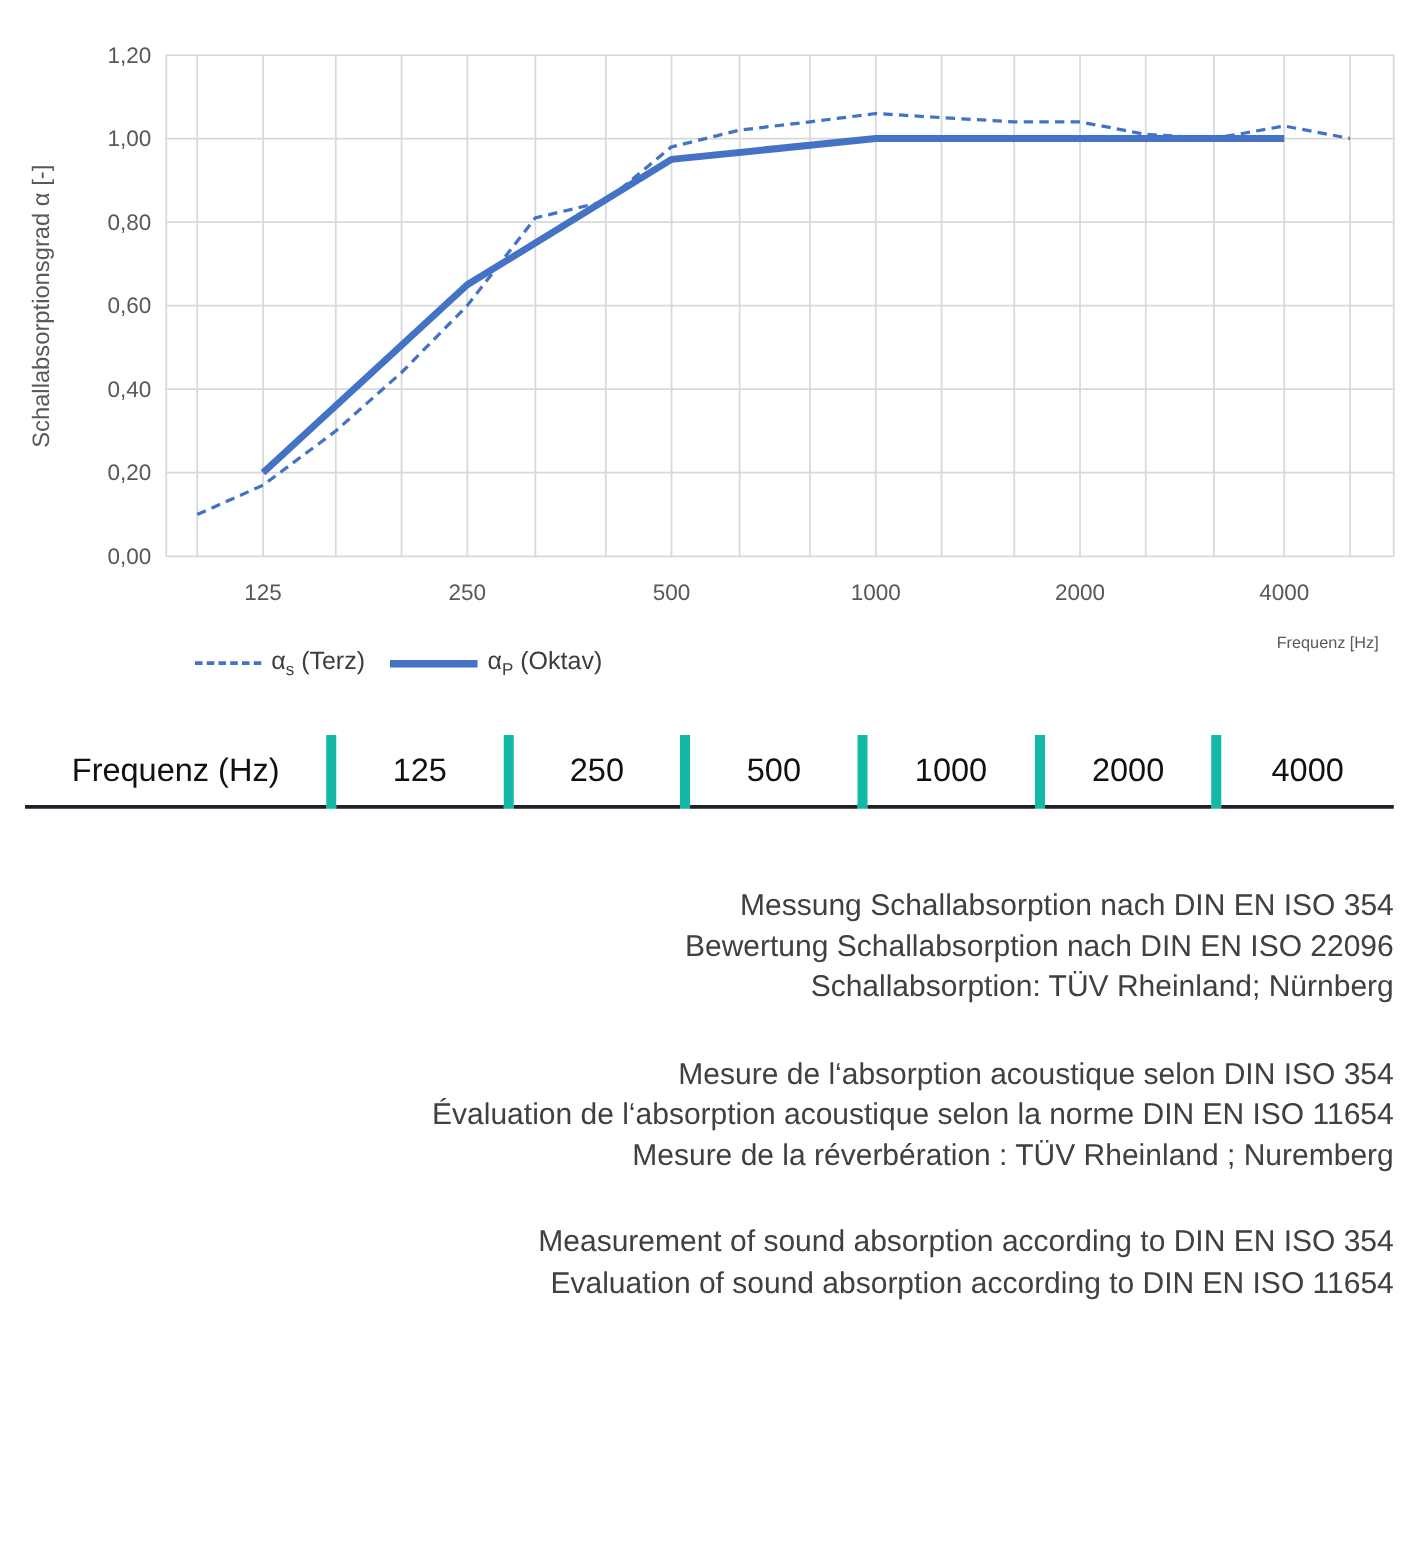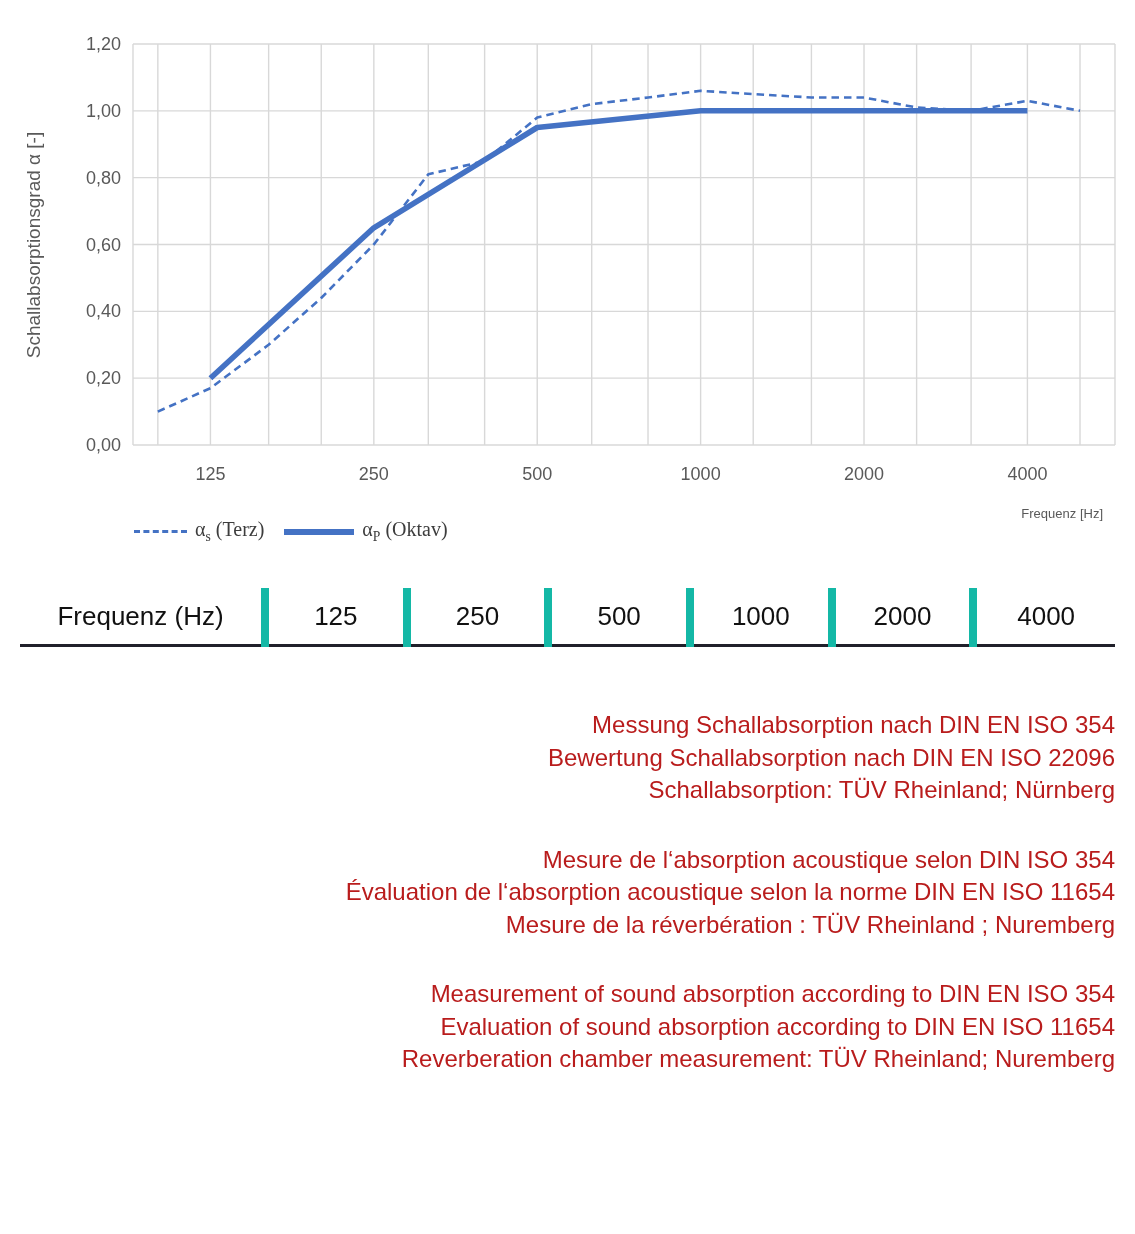--- a/index.html
+++ b/index.html
@@ -12,23 +12,23 @@
   .y-title{
     position:absolute;left:-174px;top:232px;width:420px;height:26px;
     transform:rotate(-90deg);text-align:center;
     font-size:19px;color:#595959;white-space:nowrap;
   }
   .x-title{
     position:absolute;right:32px;top:506px;
     font-size:13px;color:#595959;white-space:nowrap;
   }
   .legend{
-    position:absolute;left:134px;top:518px;
+    position:absolute;left:156px;top:518px;
     display:flex;align-items:center;gap:20px;
-    font-size:20px;color:#3d3d3d;font-family:Liberation Serif, serif;
+    font-size:20px;color:#3d3d3d;
   }
   .legend-item{display:flex;align-items:center;white-space:nowrap;}
   .sample{display:inline-block;margin-right:8px;}
   .sample-dashed{width:53px;border-top:3px dashed #4472C4;}
   .sample-solid{width:70px;border-top:6px solid #4472C4;}
   .legend-label sub{font-size:0.68em;}
 
   
   .data-table-wrap{margin-top:28px;padding:0 20px;}
   table.data-table{
@@ -38,21 +38,21 @@
   table.data-table td{
     text-align:center;vertical-align:middle;height:56px;padding:0;
   }
   table.data-table col.c0{width:245px;}
   table.data-table td.vline{border-right:8px solid #14b8a6;}
   table.data-table tr.hline td{border-bottom:3px solid #20202a;}
   .alpha-sub{font-size:0.72em;}
 
   
   .notes{margin-top:62px;padding-right:20px;text-align:right;
-    font-size:24px;line-height:32.5px;color:#b91c1c;}
+    font-size:24px;line-height:32.5px;color:#404040;}
   .note-block{margin-bottom:37px;}
   .note-line{white-space:nowrap;}
 </style>
 </head>
 <body>
 
 <div class="page">
 
   <div class="chart-wrap">
     <svg id="plot" width="1135" height="500">
@@ -154,17 +154,16 @@
       <div class="note-line">Schallabsorption: TÜV Rheinland; Nürnberg</div>
     </div>
     <div class="note-block">
       <div class="note-line">Mesure de l‘absorption acoustique selon DIN ISO 354</div>
       <div class="note-line">Évaluation de l‘absorption acoustique selon la norme DIN EN ISO 11654</div>
       <div class="note-line">Mesure de la réverbération : TÜV Rheinland ; Nuremberg</div>
     </div>
     <div class="note-block">
       <div class="note-line">Measurement of sound absorption according to DIN EN ISO 354</div>
       <div class="note-line">Evaluation of sound absorption according to DIN EN ISO 11654</div>
-      <div class="note-line">Reverberation chamber measurement: TÜV Rheinland; Nuremberg</div>
     </div>
   </div>
 
 </div>
 
 </body></html>

